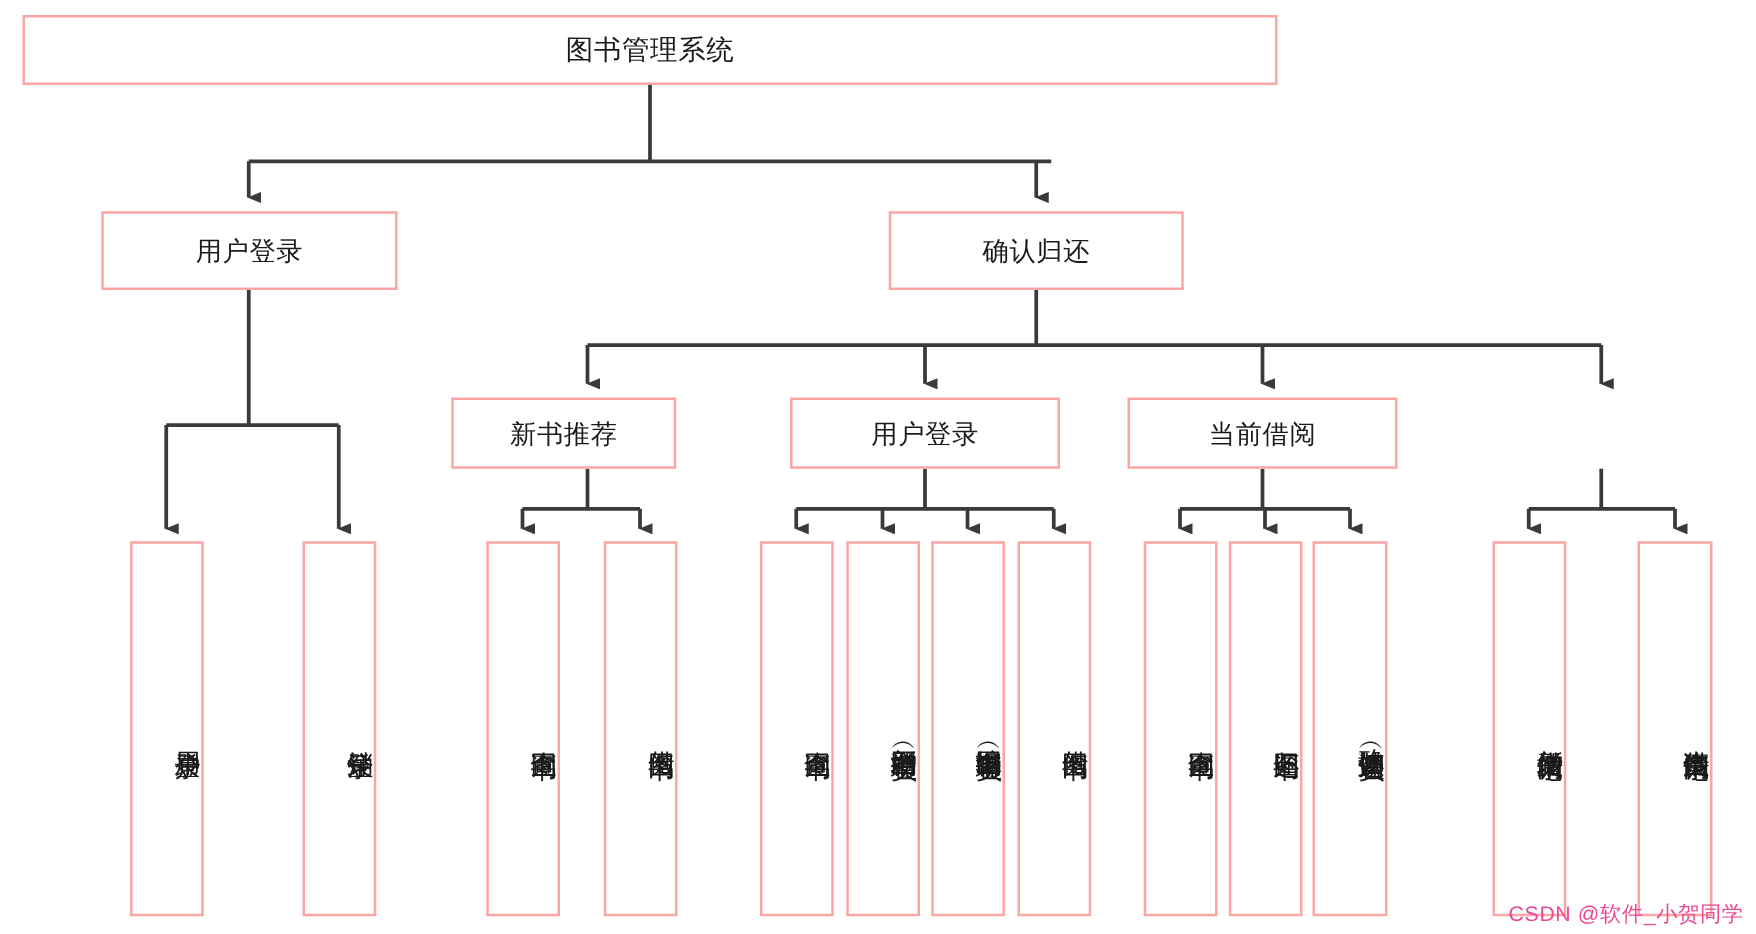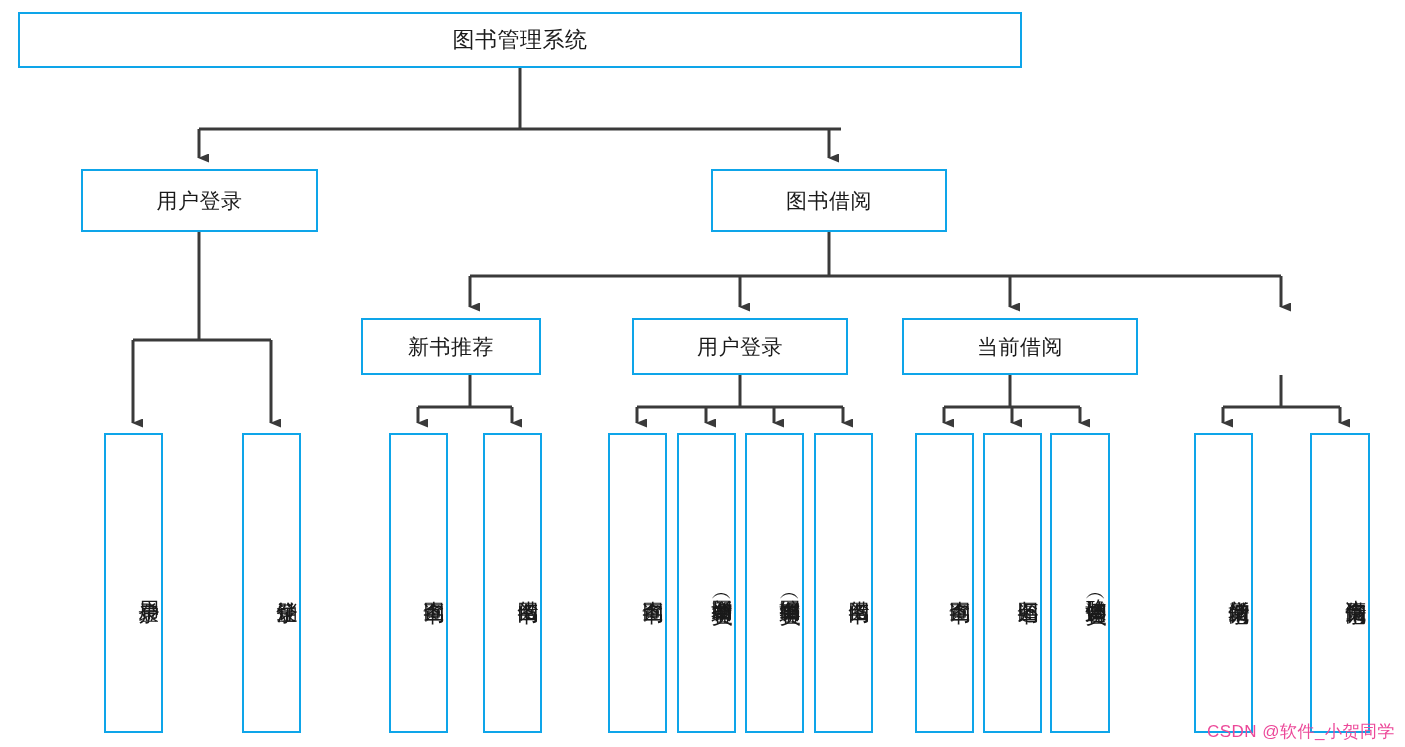--- a/index.html
+++ b/index.html
@@ -22,21 +22,21 @@
     left: 0;
     top: 0;
     width: 1405px;
     height: 747px;
     pointer-events: none;
   }
   .node {
     position: absolute;
     box-sizing: border-box;
     background: #ffffff;
-    border: 2px solid #0ea5e9;
+    border: 2px solid #fca5a5;
     display: flex;
     align-items: center;
     justify-content: center;
     color: #1a1a1a;
   }
   .node.horiz {
     font-size: 21px;
     letter-spacing: 0.5px;
   }
   .node.vert {
@@ -124,30 +124,30 @@
   </svg>
 
   <div class="node horiz root" style="left:18px; top:12px; width:1004px; height:56px;">
     <span class="label">图书管理系统</span>
   </div>
 
   <div class="node horiz" style="left:81px; top:169px; width:237px; height:63px;">
     <span class="label">用户登录</span>
   </div>
   <div class="node horiz" style="left:711px; top:169px; width:236px; height:63px;">
-    <span class="label">图书借阅</span>
+    <span class="label">确认归还</span>
   </div>
 
   <div class="node horiz" style="left:361px; top:318px; width:180px; height:57px;">
     <span class="label">新书推荐</span>
   </div>
   <div class="node horiz" style="left:632px; top:318px; width:216px; height:57px;">
     <span class="label">用户登录</span>
   </div>
-  <div class="node horiz" style="left:902px; top:318px; width:236px; height:57px;text-align:center;">
+  <div class="node horiz" style="left:902px; top:318px; width:216px; height:57px;text-align:center;">
     <span class="label">当前借阅</span>
   </div>
 
   <div class="node vert" style="left:104px; top:433px; width:59px; height:300px;">
     <span class="label">用户登录</span>
   </div>
   <div class="node vert" style="left:242px; top:433px; width:59px; height:300px;">
     <span class="label">注销登录</span>
   </div>
 

